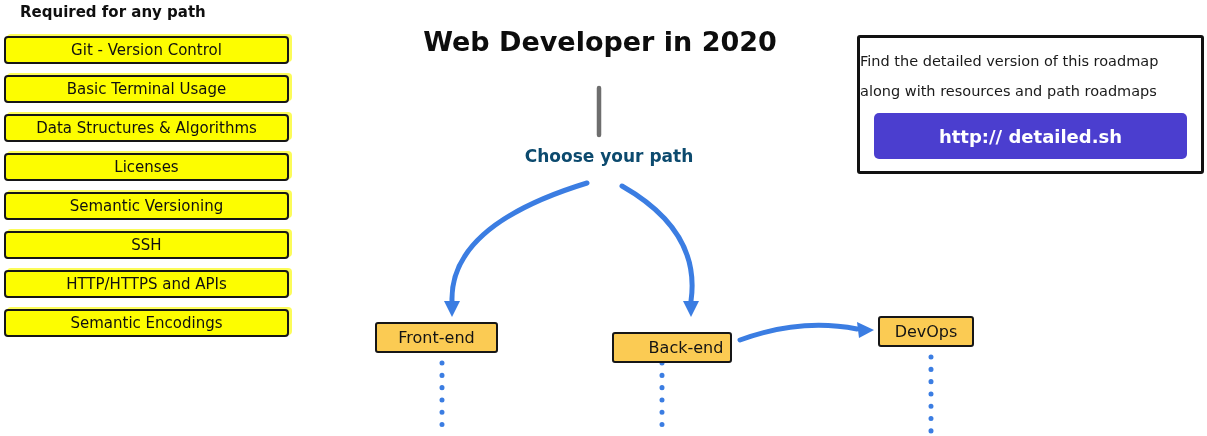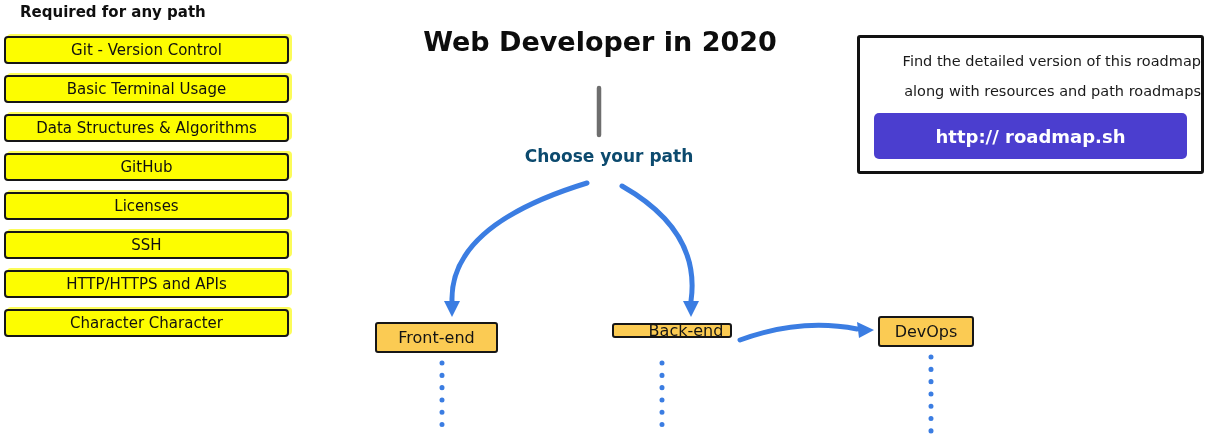--- a/index.html
+++ b/index.html
@@ -43,27 +43,27 @@
   }
   .pnode {
     position: absolute; box-sizing: border-box;
     background: #FBCB53;
     border: 2.5px solid #161616; border-radius: 3px;
     display: flex; align-items: center; justify-content: center;
     font-size: 16px; color: #141414; white-space: nowrap;
     cursor: pointer;
   }
   #node-frontend { left: 375px; top: 322px; width: 123px; height: 31px; }
-  #node-backend  { left: 612px; top: 323px; width: 120px; height: 15px; padding-left: 28px; }
+  #node-backend  { left: 612px; top: 332px; width: 120px; height: 31px; padding-left: 28px; }
   #node-devops   { left: 878px; top: 316px; width: 96px; height: 31px; }
   .infobox {
     position: absolute; left: 857px; top: 35px; width: 347px; height: 139px;
     box-sizing: border-box;
     border: 3px solid #111111; border-radius: 3px;
-    background: #ffffff; text-align: right;
+    background: #ffffff; text-align: left;
   }
   .infobox .line {
     font-size: 14.5px; line-height: 30px; color: #1a1a1a; white-space: nowrap;
   }
   .infobox .line.first { margin-top: 8px; }
   .cta {
     margin: 7px 14px 0 14px; height: 46px; border-radius: 5px;
     background: #4B3ECF; color: #ffffff;
     font-size: 18px; font-weight: bold;
     display: flex; align-items: center; justify-content: center;
@@ -72,25 +72,25 @@
 </style>
 </head>
 <body>
 
 <div class="sidebar-heading">Required for any path</div>
 
 <div class="sidebar">
   <div class="snode">Git - Version Control</div>
   <div class="snode">Basic Terminal Usage</div>
   <div class="snode">Data Structures &amp; Algorithms</div>
-  <div class="snode">GitHub</div>
   <div class="snode">Licenses</div>
+  <div class="snode">Semantic Versioning</div>
   <div class="snode">SSH</div>
   <div class="snode">HTTP/HTTPS and APIs</div>
-  <div class="snode">Character Character</div>
+  <div class="snode">Semantic Encodings</div>
 </div>
 
 <div class="title">Web Developer in 2020</div>
 <div class="choose">Choose your path</div>
 
 <svg class="overlay" width="1207" height="436" viewBox="0 0 1207 436" xmlns="http://www.w3.org/2000/svg">
 
   <line x1="599" y1="88" x2="599" y2="135" stroke="#6E6E6E" stroke-width="4.5" stroke-linecap="round"></line>
 
   <path d="M587,183 Q450,225 452,301" fill="none" stroke="#3B7DE2" stroke-width="5" stroke-linecap="round"></path>
@@ -107,14 +107,14 @@
   <line x1="931" y1="357" x2="931" y2="434" stroke="#3B7DE2" stroke-width="5" stroke-linecap="round" stroke-dasharray="0.1 12.2"></line>
 </svg>
 
 <div class="pnode" id="node-frontend">Front-end</div>
 <div class="pnode" id="node-backend">Back-end</div>
 <div class="pnode" id="node-devops">DevOps</div>
 
 <div class="infobox">
   <div class="line first">Find the detailed version of this roadmap</div>
   <div class="line">along with resources and path roadmaps</div>
-  <div class="cta">http:// roadmap.sh</div>
+  <div class="cta">http:// detailed.sh</div>
 </div>
 
 </body></html>

